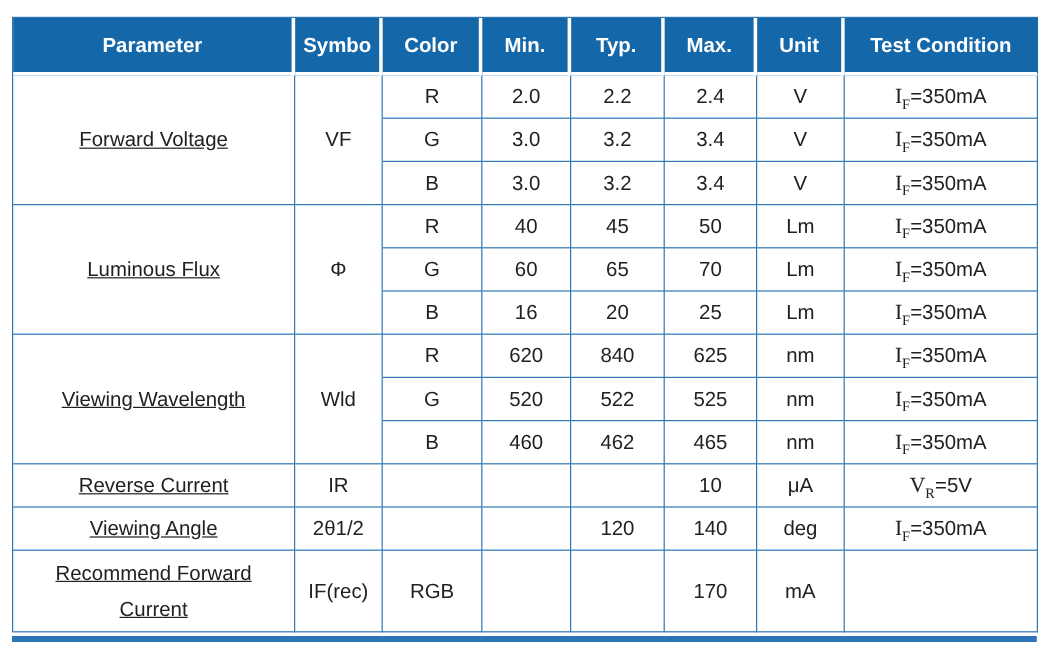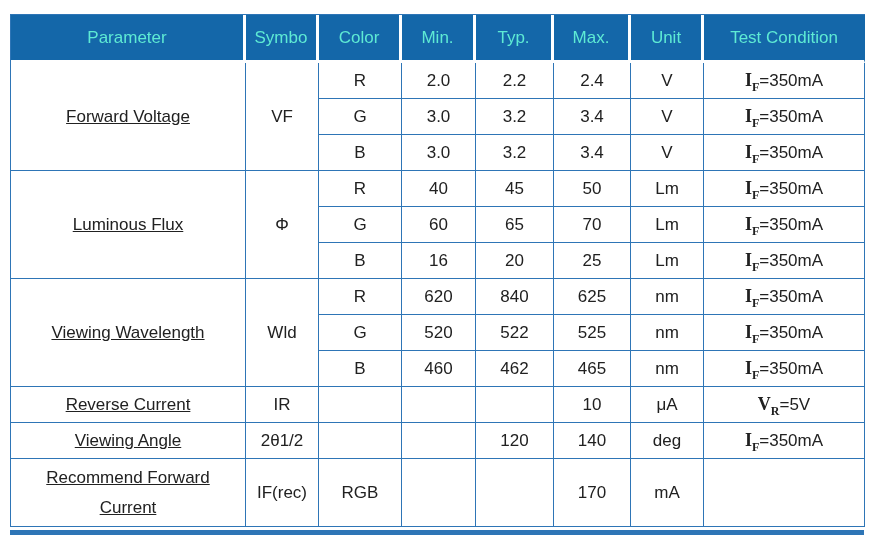--- a/index.html
+++ b/index.html
@@ -12,34 +12,34 @@
   body{
     width:873px;height:538px;position:relative;overflow:hidden;
     font-family:"Liberation Sans",sans-serif;color:var(--txt);
   }
   .table-wrap{position:absolute;left:10px;top:14px;width:854px;}
   table{
     border-collapse:separate;border-spacing:0;table-layout:fixed;
     width:854px;border-left:1px solid var(--bd);border-top:1px solid var(--bd);
   }
   th{
-    background:var(--header-bg);color:#5eead4;font-weight:normal;font-size:17px;
+    background:var(--header-bg);color:#ffffff;font-weight:bold;font-size:17px;
     height:48px;text-align:center;vertical-align:middle;
     border-right:3px solid #fff;border-bottom:3px solid #fff;
   }
   th:last-child{border-right:1px solid var(--header-bg);}
   td{
     border-right:1px solid var(--bd);border-bottom:1px solid var(--bd);
     font-size:17px;height:36px;text-align:center;vertical-align:middle;
     overflow:hidden;
   }
   tbody tr.row-tall td{height:68px;line-height:1.75;}
   td.param{padding:0 24px;text-decoration:underline;}
   sub{font-size:11px;line-height:0;}
-  .fml{font-family:"Liberation Serif",serif;font-size:18px;font-weight:bold;}
+  .fml{font-family:"Liberation Serif",serif;font-size:18px;}
   .fml sub{font-size:12px;}
   .bottom-bar{height:5px;background:var(--bd);margin-top:3px;width:854px;}
 </style>
 </head>
 <body>
 
 <div class="table-wrap">
   <table>
     <colgroup>
       <col style="width:235px">

